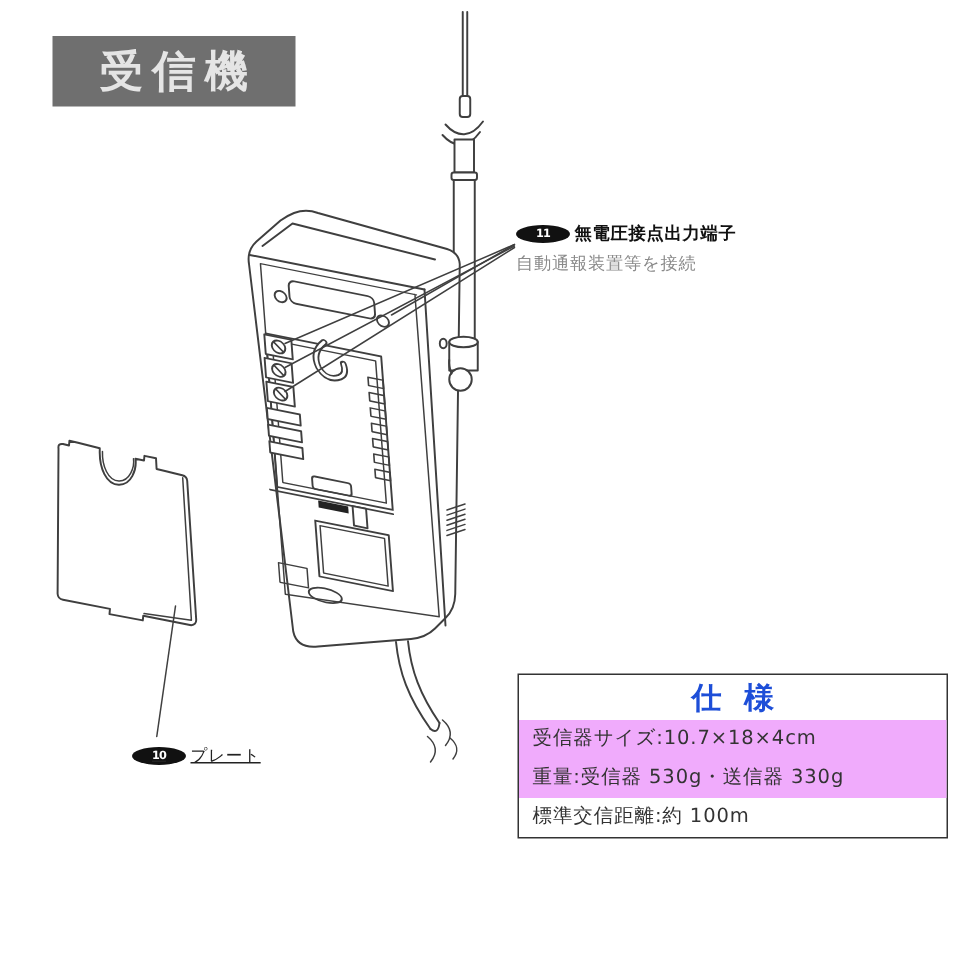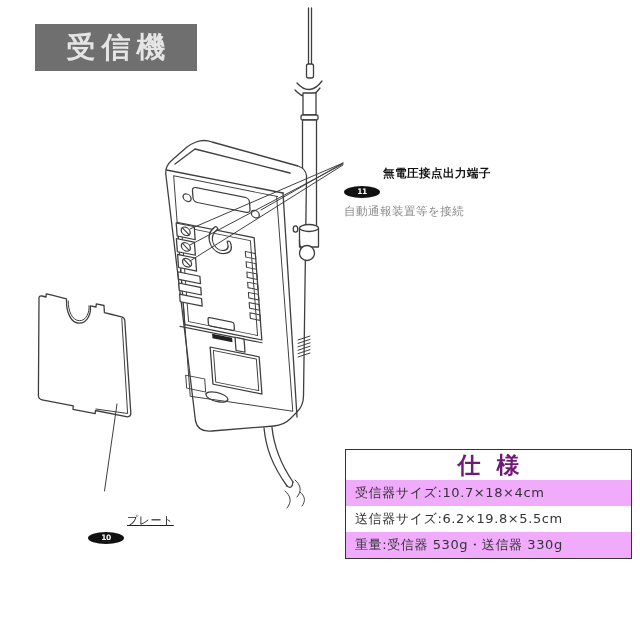--- a/index.html
+++ b/index.html
@@ -14,31 +14,31 @@
     font-size:29px;font-weight:bold;letter-spacing:6px;text-indent:6px;
   }
   .art{position:absolute;left:0;top:0;}
   .annotation{position:absolute;left:344px;top:150px;width:230px;font-size:11.5px;line-height:1.0;}
   .annotation .line1{display:flex;align-items:center;color:#111;font-weight:600;letter-spacing:0.5px;}
   .annotation .line2{margin-top:8px;color:#8a8a8a;letter-spacing:0.8px;font-weight:500;}
   .annotation .line3{margin-top:8px;color:#8a8a8a;letter-spacing:0.5px;}
   .numbadge{
     display:inline-block;width:36px;height:12px;border-radius:50%;
     background:#111;color:#fff;font-size:7.5px;font-weight:bold;line-height:12px;
-    text-align:center;margin-right:3px;letter-spacing:-0.5px;flex:0 0 auto;margin-top:36px;
+    text-align:center;margin-right:3px;letter-spacing:-0.5px;flex:0 0 auto;
   }
   .plate-label{position:absolute;left:88px;top:496px;display:flex;align-items:center;
     font-size:11px;color:#222;letter-spacing:0.5px;text-decoration:underline;}
   .spec-table{
     position:absolute;left:345px;top:449px;width:287px;
     border:1.5px solid #333;background:#fff;box-sizing:border-box;
   }
   .spec-title{
     height:30px;display:flex;align-items:center;justify-content:center;
-    font-size:23px;letter-spacing:4px;color:#701a75;font-weight:600;text-indent:4px;
+    font-size:20px;letter-spacing:4px;color:#1d4ed8;font-weight:600;text-indent:4px;
   }
   .spec-row{
     height:26px;line-height:26px;font-size:13px;color:#333;
     padding-left:9px;letter-spacing:0.6px;font-weight:500;white-space:nowrap;
   }
   .spec-row.shaded{background:#f0abfc;}
 </style>
 </head>
 <body>
 
@@ -178,15 +178,15 @@
 </div>
 
 <div class="plate-label">
   <span class="numbadge">10</span>
   <span>プレート</span>
 </div>
 
 <div class="spec-table">
   <div class="spec-title">仕 様</div>
   <div class="spec-row shaded">受信器サイズ:10.7×18×4cm</div>
-  <div class="spec-row">送信器サイズ:6.2×19.8×5.5cm</div>
   <div class="spec-row shaded">重量:受信器 530g・送信器 330g</div>
+  <div class="spec-row">標準交信距離:約 100m</div>
 </div>
 
 </body></html>

